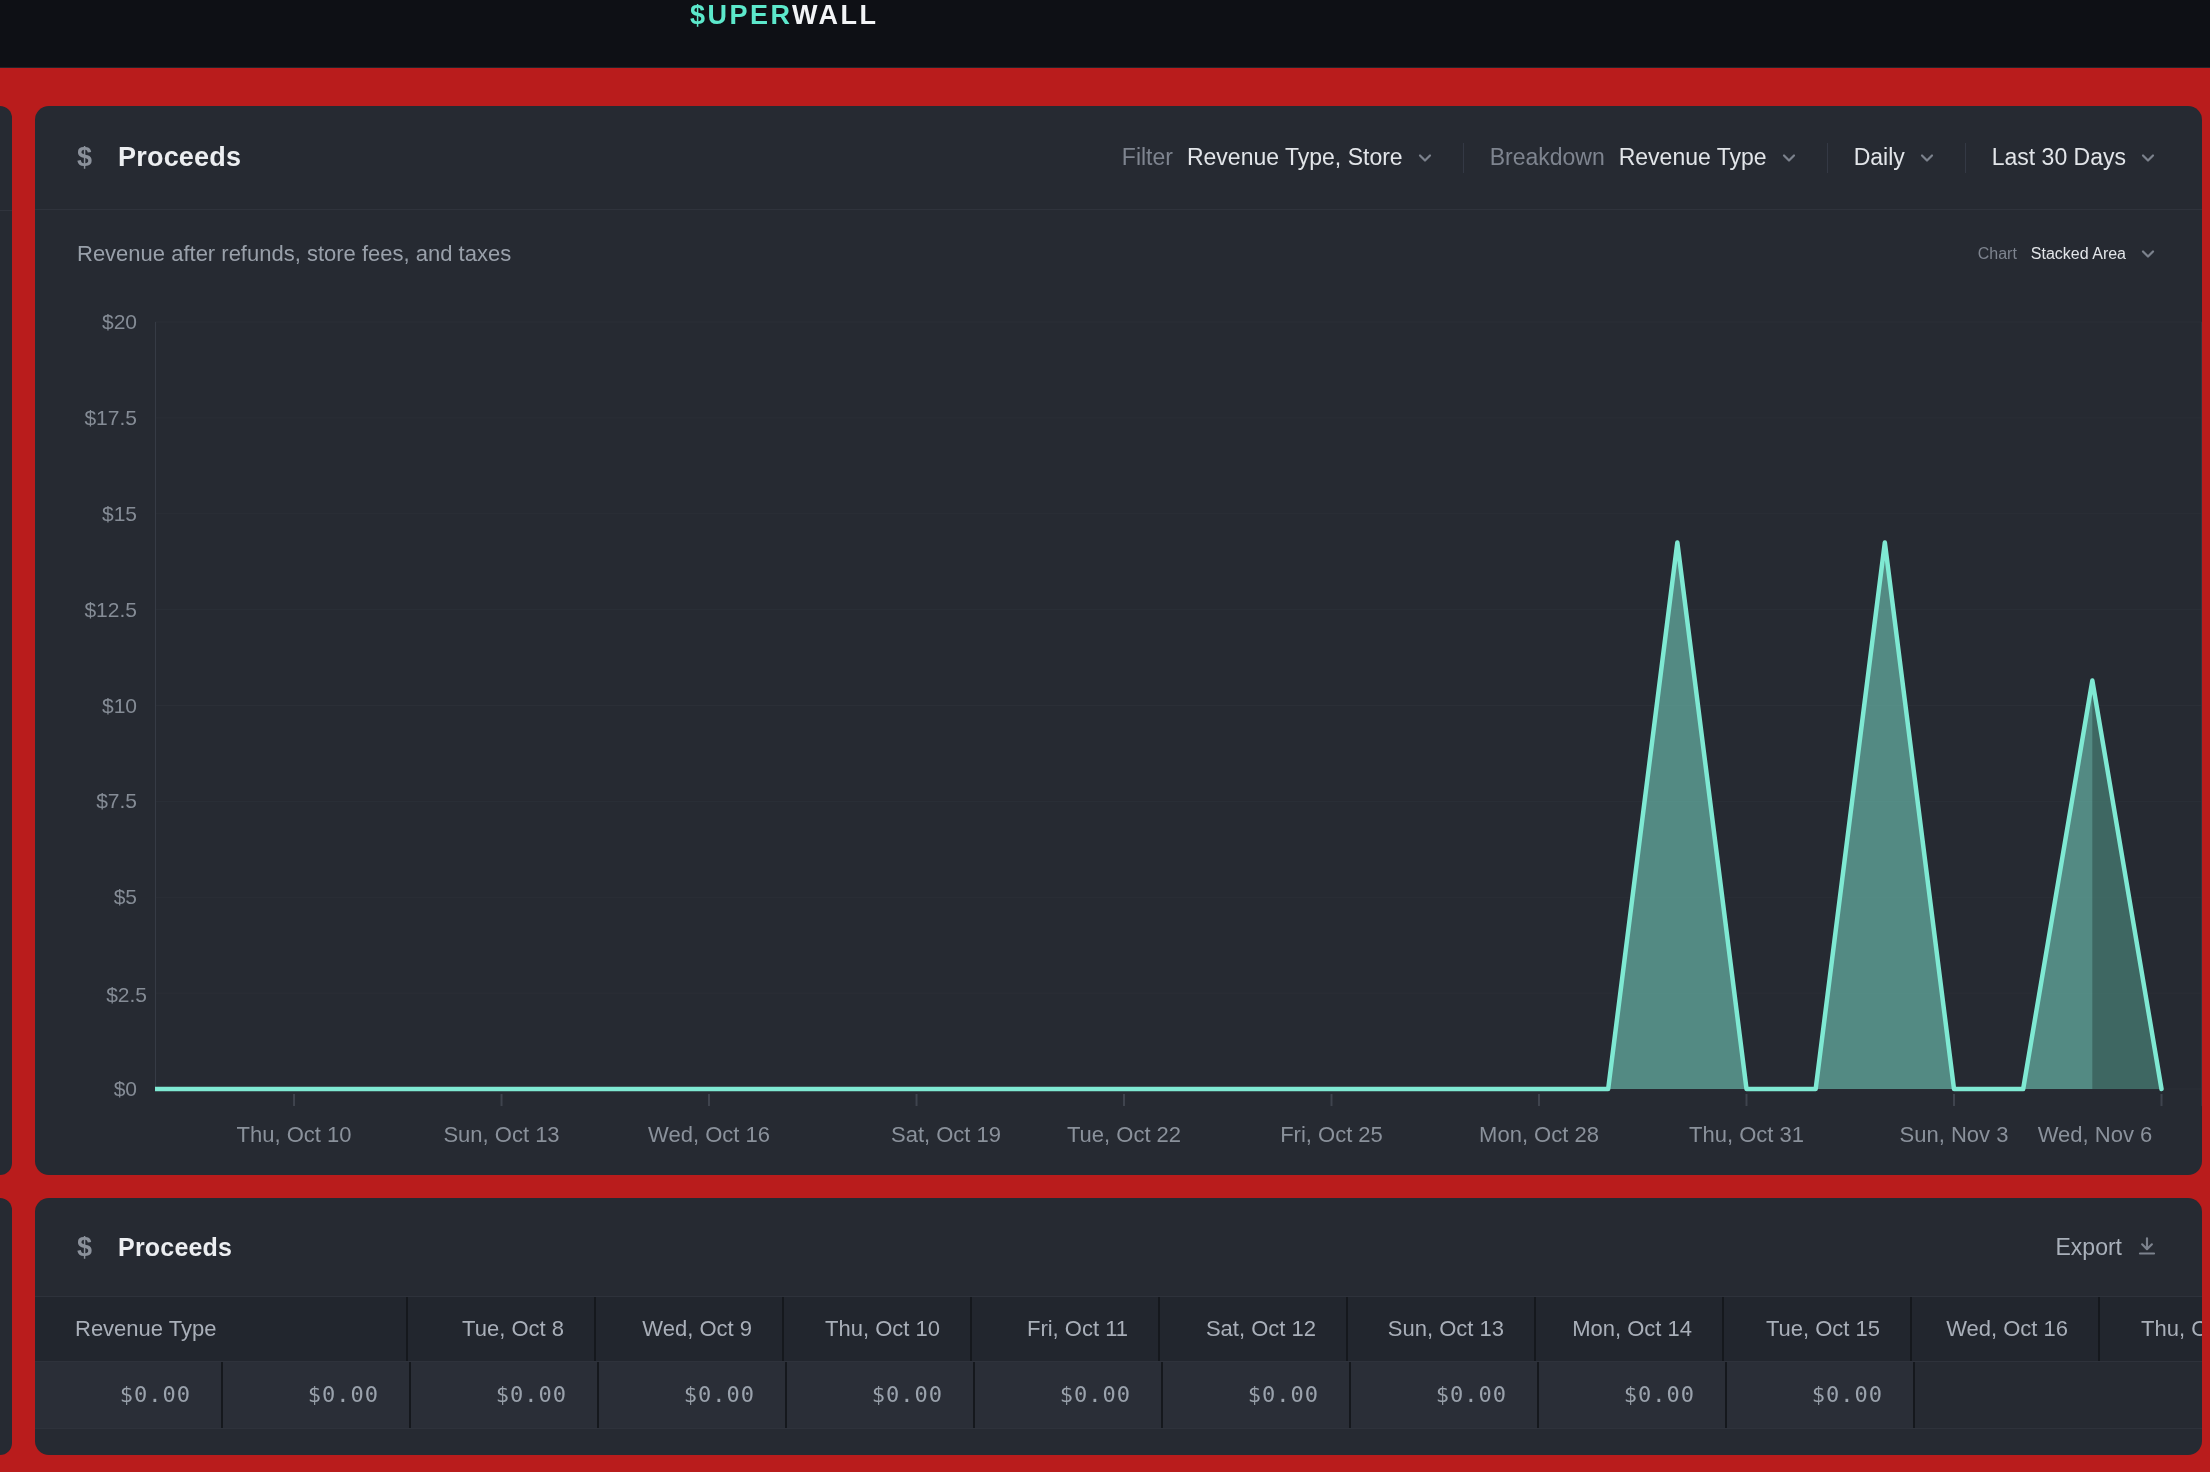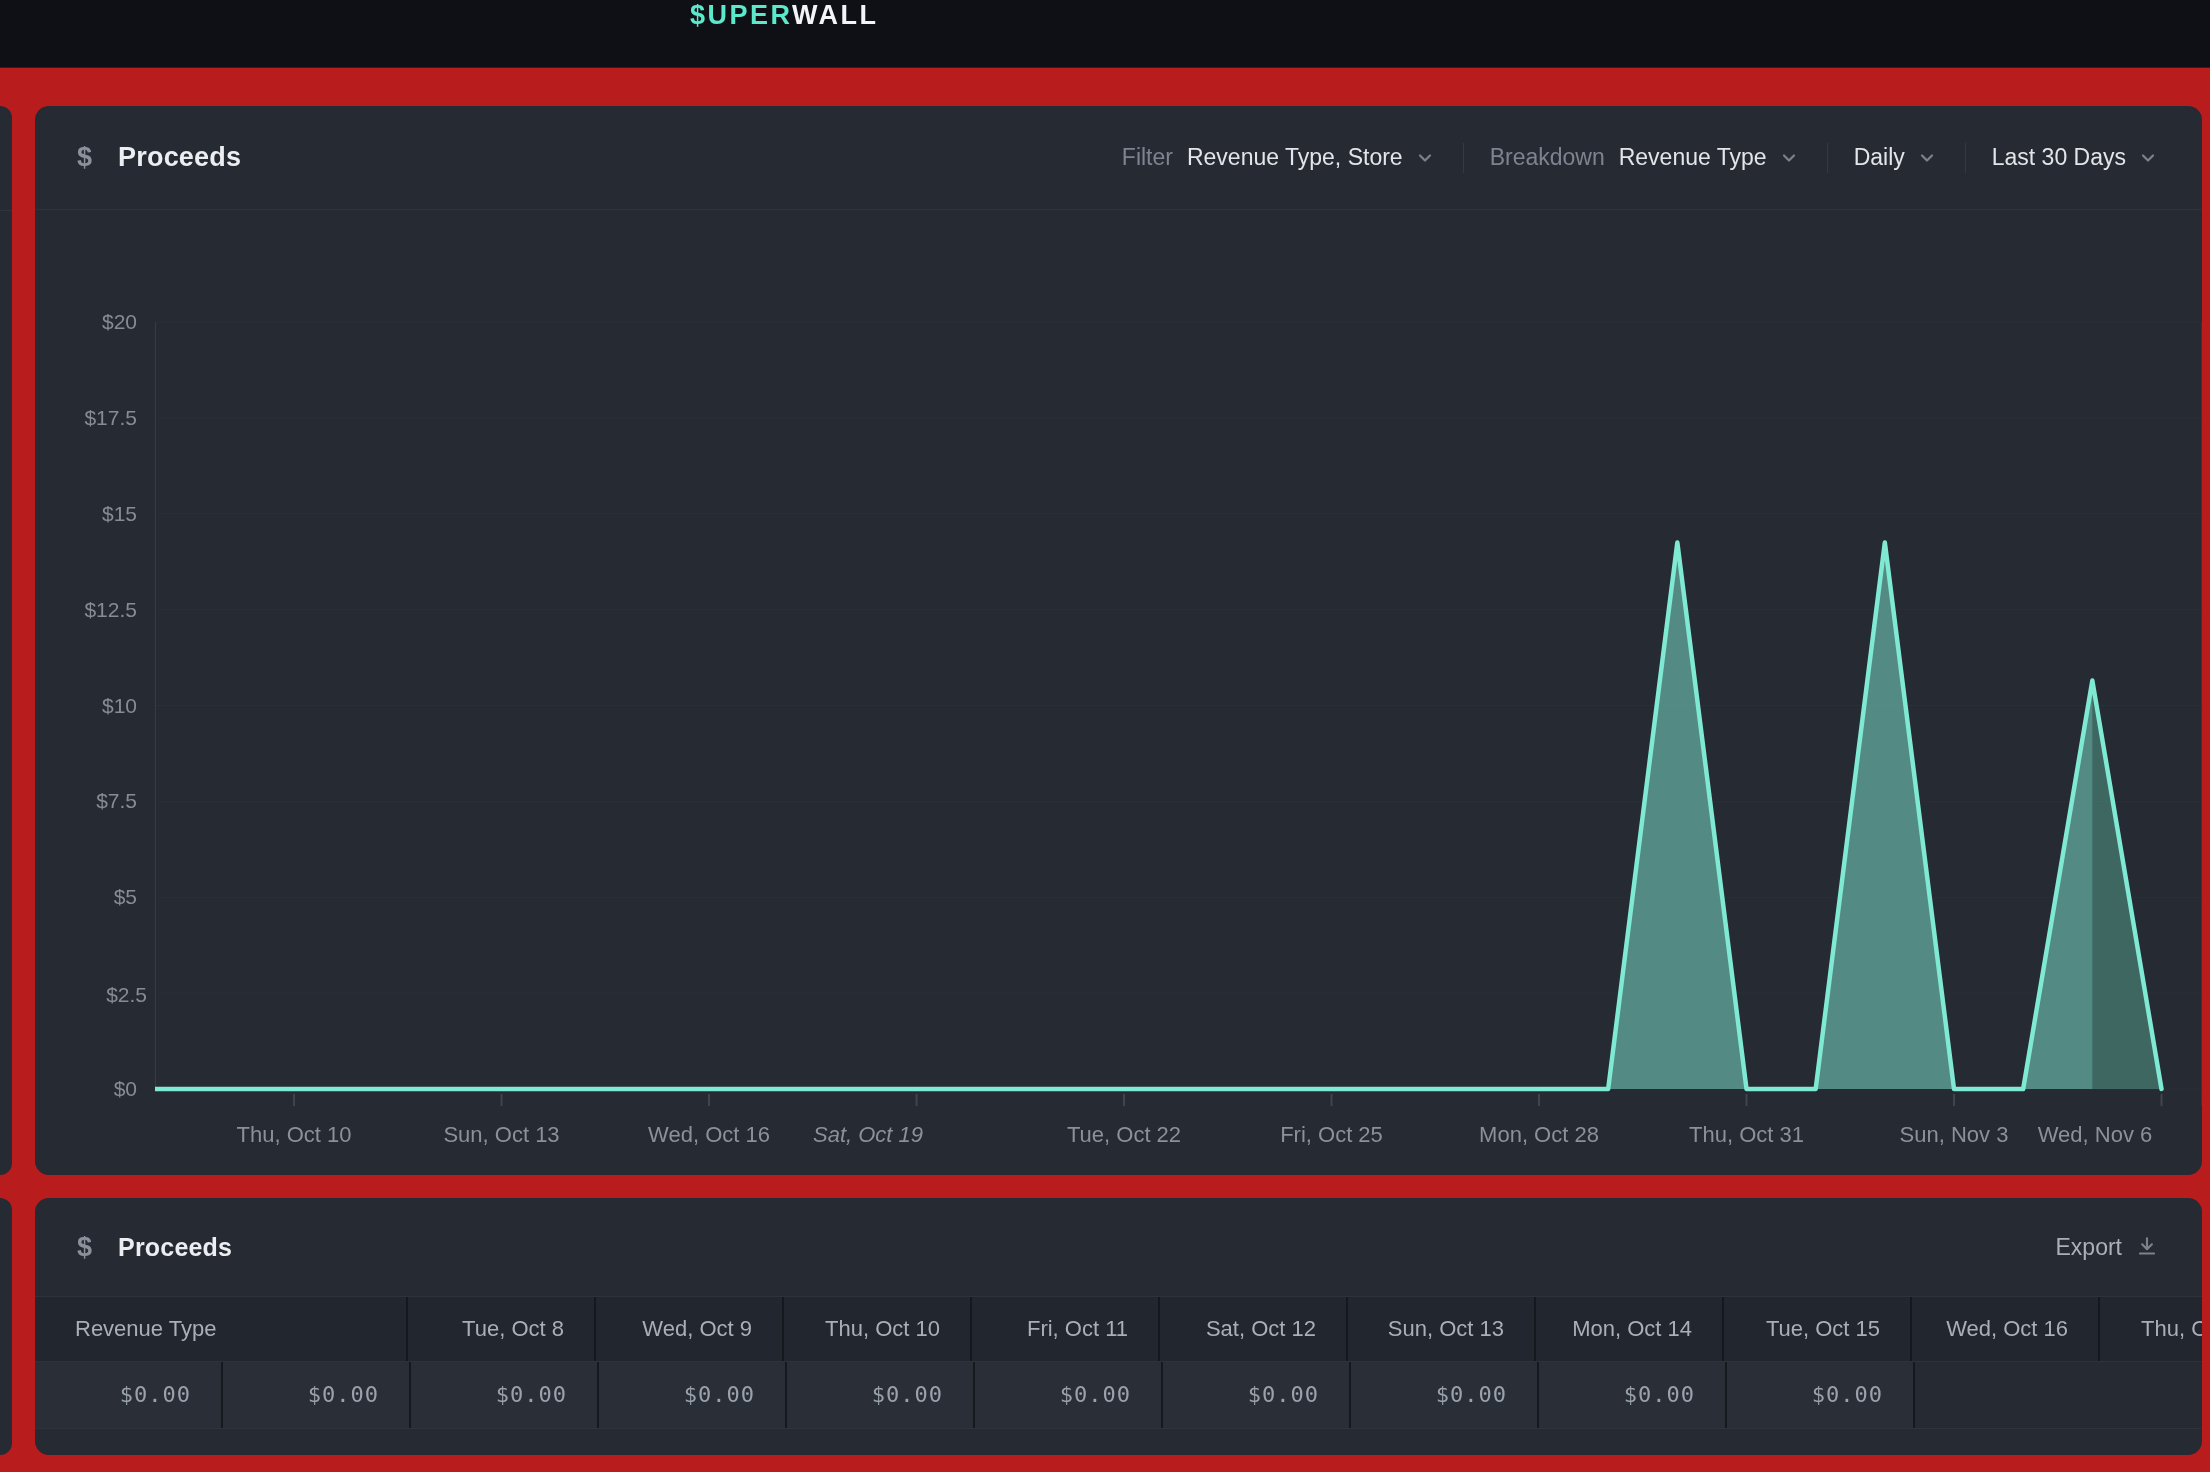--- a/index.html
+++ b/index.html
@@ -119,20 +119,32 @@
           <span class="val">Last 30 Days</span>
           <span class="chev">
             <svg width="24" height="24" viewBox="0 0 24 24">
                 <path d="M7 9.5 L12 14.5 L17 9.5" fill="none" stroke="currentColor" stroke-width="2.2" stroke-linecap="round" stroke-linejoin="round"></path>
               </svg>
           </span>
         </div>
       </div>
     </div>
 
+    <div class="sub-header">
+      <span class="subtitle">Revenue after refunds, store fees, and taxes</span>
+      <div class="ctrl chart-type">
+        <span class="lbl">Chart</span>
+        <span class="val">Stacked Area</span>
+        <span class="chev">
+          <svg width="24" height="24" viewBox="0 0 24 24">
+              <path d="M7 9.5 L12 14.5 L17 9.5" fill="none" stroke="currentColor" stroke-width="2.2" stroke-linecap="round" stroke-linejoin="round"></path>
+            </svg>
+        </span>
+      </div>
+    </div>
 
     <div class="plot-area">
       <div id="y-labels">
           <div class="y-label" style="top: 11px;">$20</div>
           <div class="y-label" style="top: 106.875px;">$17.5</div>
           <div class="y-label" style="top: 202.75px;">$15</div>
           <div class="y-label" style="top: 298.625px;">$12.5</div>
           <div class="y-label" style="top: 394.5px;">$10</div>
           <div class="y-label" style="top: 490.375px;">$7.5</div>
           <div class="y-label" style="top: 586.25px;">$5</div>
@@ -162,21 +174,21 @@
           <line x1="1176.5135" x2="1176.5135" y1="788" y2="800" stroke="#3f444e" stroke-width="2"></line>
           <line x1="1384.01" x2="1384.01" y1="788" y2="800" stroke="#3f444e" stroke-width="2"></line>
           <line x1="1591.5065" x2="1591.5065" y1="788" y2="800" stroke="#3f444e" stroke-width="2"></line>
           <line x1="1799.003" x2="1799.003" y1="788" y2="800" stroke="#3f444e" stroke-width="2"></line>
           <line x1="2006.4995" x2="2006.4995" y1="788" y2="800" stroke="#3f444e" stroke-width="2"></line>
         </svg>
       <div id="x-labels">
           <div class="x-label" style="left: 259.031px;">Thu, Oct 10</div>
           <div class="x-label" style="left: 466.527px;">Sun, Oct 13</div>
           <div class="x-label" style="left: 674.024px;">Wed, Oct 16</div>
-          <div class="x-label" style="left: 833px; font-style: italic;">Sat, Oct 19</div>
+          <div class="x-label" style="left: 911px;">Sat, Oct 19</div>
           <div class="x-label" style="left: 1089.02px;">Tue, Oct 22</div>
           <div class="x-label" style="left: 1296.51px;">Fri, Oct 25</div>
           <div class="x-label" style="left: 1504.01px;">Mon, Oct 28</div>
           <div class="x-label" style="left: 1711.51px;">Thu, Oct 31</div>
           <div class="x-label" style="left: 1919px;">Sun, Nov 3</div>
           <div class="x-label" style="left: 2060px;">Wed, Nov 6</div>
         </div>
     </div>
   </section>
 

